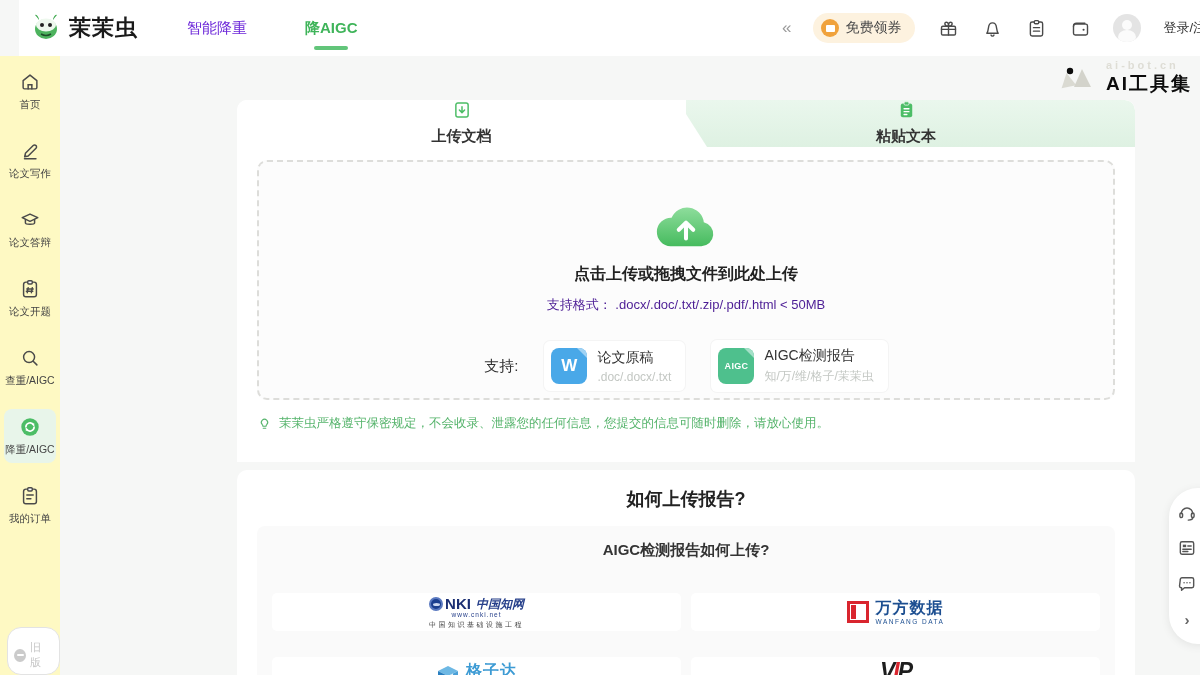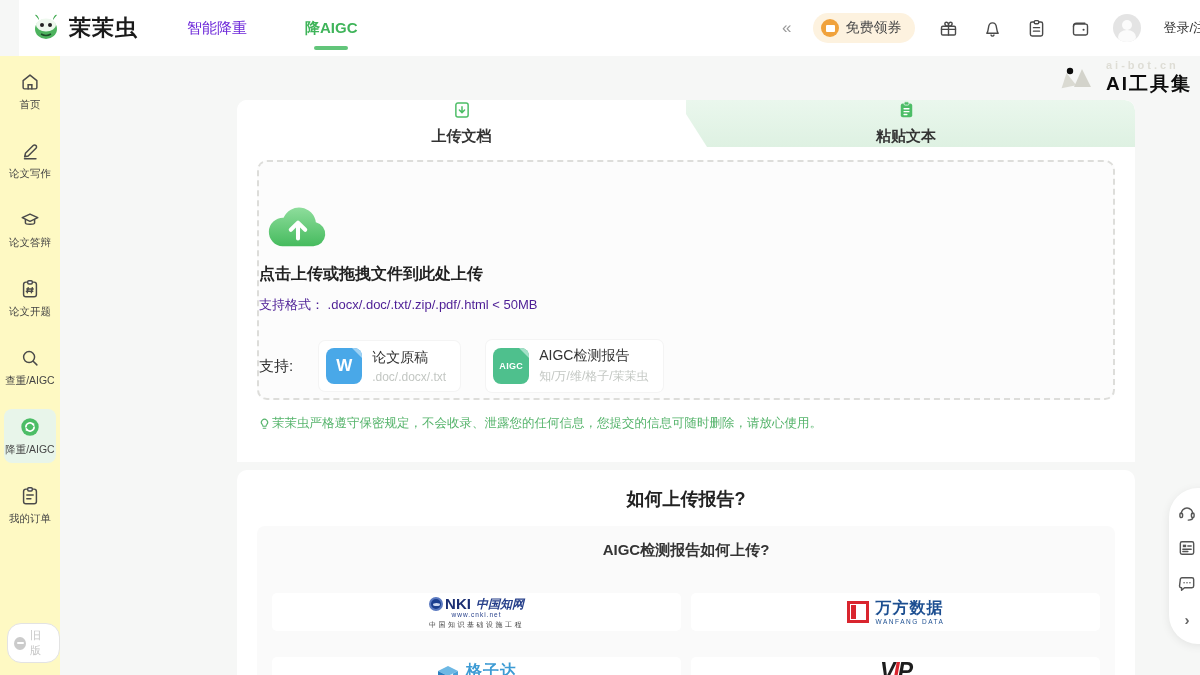--- a/index.html
+++ b/index.html
@@ -25,54 +25,54 @@
   .avatar:before { content:""; position:absolute; left:9px; top:6px; width:10px; height:10px; border-radius:50%; background:#fbfbfb; }
   .avatar:after { content:""; position:absolute; left:5px; top:16px; width:18px; height:14px; border-radius:50%; background:#fbfbfb; }
   .login { font-size:13px; color:#333; white-space:nowrap; cursor:pointer; }
 
   
   .sidebar { position:absolute; top:56px; left:0; width:60px; bottom:0; background:#fef9c3; z-index:20; }
   .side-item { width:52px; margin:0 auto 15px; padding:7px 0 6px; display:flex; flex-direction:column; align-items:center; gap:4px; border-radius:8px; cursor:pointer; }
   .side-item:first-child { margin-top:8px; }
   .side-item .lbl { font-size:11px; color:#444; white-space:nowrap; transform:scale(.95); }
   .side-item.active { background:#e8f5ea; }
-  .oldver { position:absolute; left:7px; bottom:12px; display:flex; align-items:center; gap:4px; border:1px solid #e3e3e3; border-radius:14px; padding:4px 9px 4px 6px; background:#fff; cursor:pointer; }
+  .oldver { position:absolute; left:7px; bottom:0; display:flex; align-items:center; gap:4px; border:1px solid #e3e3e3; border-radius:14px; padding:12px 9px 4px 6px; background:#fff; cursor:pointer; }
   .oldver .dot { width:13px; height:13px; border-radius:50%; background:#cbcbcb; position:relative; }
   .oldver .dot:after { content:""; position:absolute; left:3px; top:5.5px; width:7px; height:2px; background:#fff; border-radius:1px; }
   .oldver .txt { font-size:11px; color:#c6c6c6; }
 
   
   .main { position:absolute; top:56px; left:60px; right:0; bottom:0; background:#f6f7f6; overflow:hidden; }
   .watermark { position:absolute; top:3px; right:8px; display:flex; align-items:center; gap:8px; opacity:.95; }
   .wm-txt { text-align:left; }
   .wm-site { font-size:11px; font-weight:bold; letter-spacing:3px; color:#dddدd6; color:#dddcd4; }
   .wm-name { font-size:19px; font-weight:900; letter-spacing:2px; color:#000000; }
 
   .card1 { position:absolute; left:177px; top:44px; width:898px; height:362px; background:#fff; border-radius:10px 10px 0 0; }
   .tabbar { position:relative; height:47px; border-radius:10px 10px 0 0; overflow:hidden; }
   .tab { position:absolute; top:0; height:47px; display:flex; align-items:center; justify-content:center; gap:8px; font-size:15px; font-weight:bold; color:#333; cursor:pointer;flex-direction:column; }
   .tab-upload { left:0; width:50%; background:#fff; z-index:2; }
   .tab-paste { right:0; width:51%; background:linear-gradient(180deg,#eaf7ed,#def1e2); clip-path:polygon(0 0,100% 0,100% 100%,30px 100%); border-top-right-radius:10px; z-index:1; }
 
-  .dropzone { margin:13px 20px 0; height:240px; border:2px dashed #ddddda; border-radius:10px; background:#fcfcfc; display:flex; flex-direction:column; padding-top:36px; cursor:pointer; }
+  .dropzone { margin:13px 20px 0; height:240px; border:2px dashed #ddddda; border-radius:10px; background:#fcfcfc; display:flex; flex-direction:column; align-items:center; padding-top:36px; cursor:pointer; }
   .dz-title { margin-top:14px; font-size:16px; font-weight:bold; color:#222; }
   .dz-formats { margin-top:11px; font-size:13px; color:#4c1d95; }
   .support-row { margin-top:26px; display:flex; align-items:center; gap:26px; }
   .support-label { font-size:15px; color:#333; }
   .schip { display:flex; align-items:center; gap:10px; background:#fff; border-radius:6px; padding:7px 14px 7px 7px; box-shadow:0 0 0 1px #f4f4f4; }
   .badge { position:relative; width:36px; height:36px; border-radius:8px; display:flex; align-items:center; justify-content:center; color:#fff; font-weight:900; overflow:hidden; }
   .badge:after { content:""; position:absolute; top:0; right:0; border-style:solid; border-width:0 10px 10px 0; }
   .badge-w { background:#49a8e8; font-size:17px; }
   .badge-w:after { border-color:transparent #9fd2f4 transparent transparent; }
   .badge-aigc { background:#4ec08d; font-size:9px; letter-spacing:.3px; }
   .badge-aigc:after { border-color:transparent #a4e0c8 transparent transparent; }
   .schip .t1 { font-size:14px; color:#333; }
   .schip .t2 { font-size:12px; color:#c3c7c3; margin-top:3px; }
 
-  .notice { margin:15px 20px 0; display:flex; align-items:center; gap:0; font-size:12.5px; color:#56b46c; }
+  .notice { margin:15px 20px 0; display:flex; align-items:center; gap:7px; font-size:12.5px; color:#56b46c; }
 
   .card2 { position:absolute; left:177px; top:414px; width:898px; height:261px; background:#fff; border-radius:10px; padding-top:17px; }
   .howto-title { text-align:center; font-size:18px; font-weight:bold; color:#222; }
   .howto-panel { margin:15px 20px 0; background:#fafafa; border-radius:8px; padding:15px 15px 15px; height:196px; }
   .howto-sub { text-align:center; font-size:15px; font-weight:bold; color:#333; }
   .logo-grid { margin-top:17px; display:grid; grid-template-columns:1fr 1fr; gap:10px; }
   .logo-box { background:#fff; border-radius:5px; height:38px; display:flex; align-items:center; justify-content:center;margin-top:16px; }
 
   
   .cnki { display:flex; flex-direction:column; align-items:center; line-height:1; }

